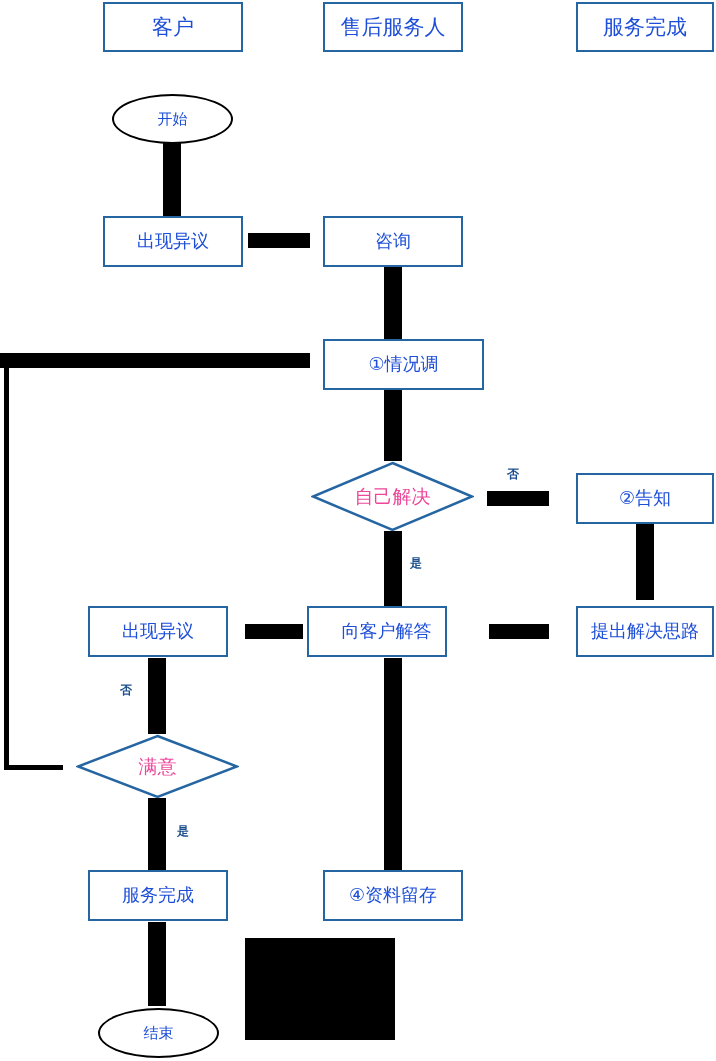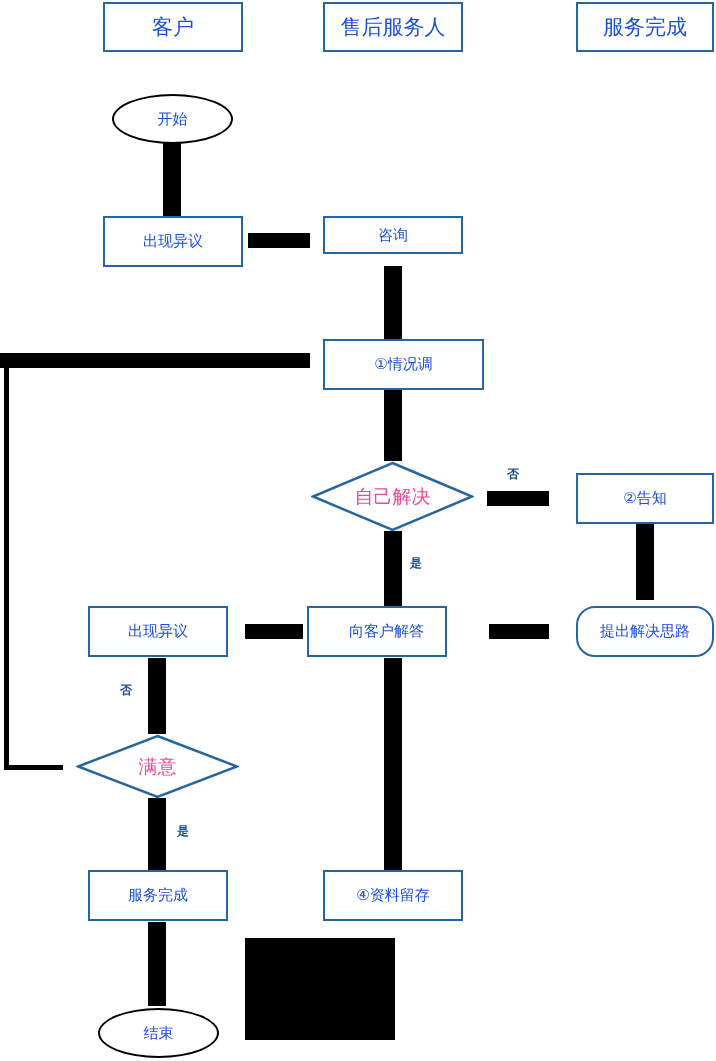--- a/index.html
+++ b/index.html
@@ -26,21 +26,21 @@
     align-items: center;
     justify-content: center;
     color: #1d4ed8;
     background: #ffffff;
     text-align: center;
     line-height: 1.1;
     white-space: nowrap;
   }
   .box {
     border: 2px solid #2565A2;
-    font-size: 15px;
+    font-size: 18px;
   }
   .lane-header {
     border: 2px solid #2565A2;
     font-size: 21px;
   }
   .ellipse {
     border: 2px solid #000000;
     border-radius: 50%;
     font-size: 15px;
   }
@@ -133,40 +133,40 @@
   <div class="loop-line" style="left:4px; top:765px; width:59px; height:5px;"></div>
 
   <div class="node ellipse" style="left:112px; top:94px; width:121px; height:50px;">
     <span>开始</span>
   </div>
 
   <div class="node box" style="left:103px; top:216px; width:140px; height:51px;">
     <span>出现异议</span>
   </div>
 
-  <div class="node box" style="left:323px; top:216px; width:140px; height:38px;text-align:right;">
+  <div class="node box" style="left:323px; top:216px; width:140px; height:51px;text-align:right;">
     <span>咨询</span>
   </div>
 
   <div class="node box" style="left:323px; top:339px; width:161px; height:51px;">
     <span>①情况调</span>
   </div>
 
   <div class="diamond-wrap" style="left:311px; top:461px; width:163px; height:71px;">
     <svg width="163" height="71" viewBox="0 0 163 71">
       <polygon points="81.5,2 161,35.5 81.5,69 2,35.5" fill="#ffffff" stroke="#2565A2" stroke-width="2.5"></polygon>
     </svg>
     <span class="diamond-label">自己解决</span>
   </div>
 
   <div class="node box" style="left:576px; top:473px; width:138px; height:51px;">
     <span>②告知</span>
   </div>
 
-  <div class="node box" style="left:576px; top:606px; width:138px; height:51px;border-radius:19px;">
+  <div class="node box" style="left:576px; top:606px; width:138px; height:51px;">
     <span>提出解决思路</span>
   </div>
 
   <div class="node box" style="left:307px; top:606px; width:140px; height:51px;padding-left:19px;">
     <span>向客户解答</span>
   </div>
 
   <div class="node box" style="left:88px; top:606px; width:140px; height:51px;">
     <span>出现异议</span>
   </div>

